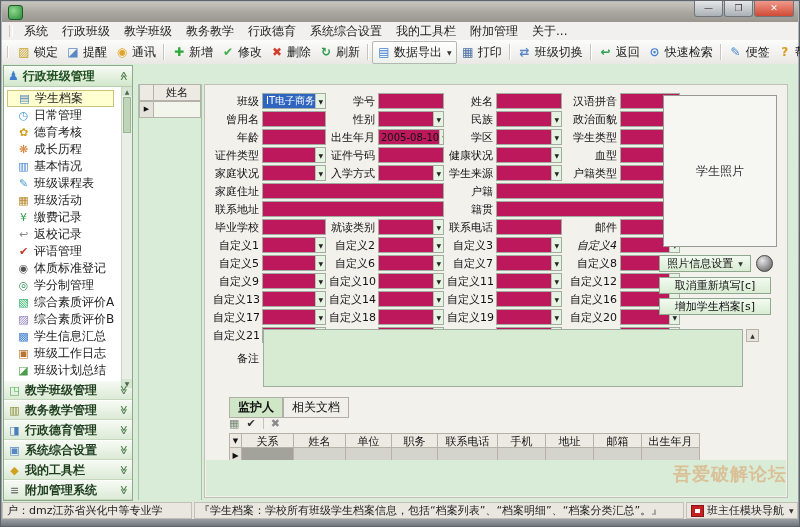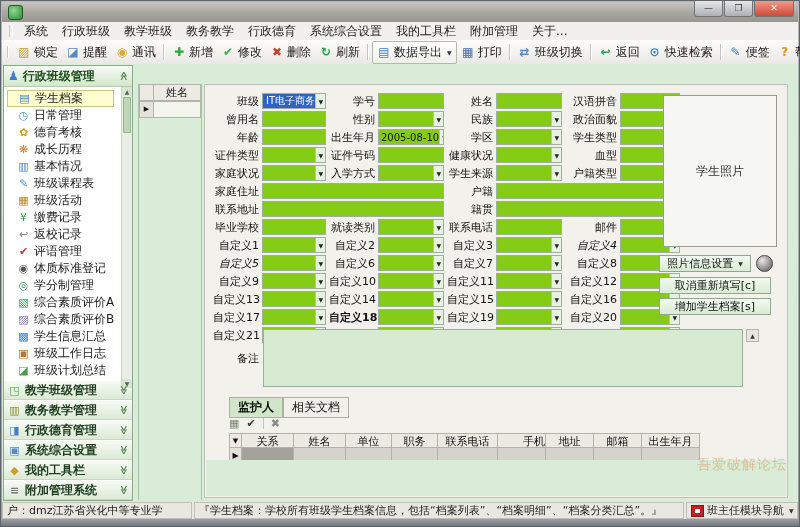--- a/index.html
+++ b/index.html
@@ -78,21 +78,21 @@
        font-size:11px;line-height:15px;text-align:center;color:#111;}
   .mini-row.data .m-sel{background:#e4e2da;}
   .mini-row.data .m-col{background:#f2f5ec;}
   
   .panel{position:absolute;left:70px;top:20px;right:10px;bottom:4px;
        background:#f2f1ec;border:1px solid #c2c0b8;}
   .fgrid{position:absolute;left:8px;top:8px;display:grid;
        grid-template-columns:46px 64px 46px 66px 46px 66px 52px 60px;
        gap:2px 3px;font-size:11px;align-items:center;}
   .f-label{text-align:right;color:#111;white-space:nowrap;font-size:11px;}
-  .f-field{height:14px;background:#84cc16;border:1px solid #9fae9f;display:flex;align-items:center;overflow:hidden;}
+  .f-field{height:14px;background:#be185d;border:1px solid #9fae9f;display:flex;align-items:center;overflow:hidden;}
   .f-val{padding-left:2px;font-size:10px;color:#111;white-space:nowrap;}
   .f-val.sel{background:#2f64c0;color:#fff;flex:1;height:100%;display:flex;align-items:center;padding-left:3px;}
   .f-caret{margin-left:auto;font-size:6px;color:#222;padding:0 2px;border-left:1px solid #b5c4b5;height:100%;
        display:flex;align-items:center;background:#e6f2e2;flex:none;}
   .remark{position:absolute;left:8px;top:244px;right:44px;display:flex;align-items:center;gap:4px;}
   .remark .f-label{width:46px;flex:none;}
   .remark-box{flex:1;height:56px;background:#d7ebd2;border:1px solid #9fae9f;}
   .remark-scroll{position:absolute;right:28px;top:244px;width:11px;height:11px;background:#e7e5de;
        border:1px solid #b5b2aa;font-size:6px;text-align:center;line-height:11px;color:#333;}
   
@@ -128,21 +128,21 @@
   .ss{border:1px solid #c2bfb7;margin-right:2px;display:flex;align-items:center;
       padding:0 4px;white-space:nowrap;overflow:hidden;box-sizing:border-box;}
   .ss.left{width:190px;flex:none;}
   .ss.mid{flex:1;}
   .ss.right{width:112px;flex:none;gap:3px;margin-right:0;}
   .navico{width:11px;height:10px;background:#c42222;border:1px solid #8a1515;flex:none;
        display:flex;align-items:center;justify-content:center;}
   .navico span{width:5px;height:4px;background:#fff;display:block;}
   .bottomframe{position:absolute;left:0;right:0;bottom:0;height:7px;
        background:linear-gradient(#9aa0a5,#70767b);}
-  .wm{position:absolute;right:12px;bottom:52px;font-size:14px;font-weight:normal;
+  .wm{position:absolute;right:12px;bottom:40px;font-size:18px;font-weight:bold;
       color:rgba(216,156,96,0.55);letter-spacing:1px;}
 </style>
 </head>
 <body>
 
 <div class="win">
 
   <div class="titlebar">
     <span class="app-ico"></span>
   </div>
@@ -465,21 +465,21 @@
               <span class="f-caret">▼</span>
             </div>
             <div class="f-label" style="grid-row: 9;">自定义3</div>
             <div class="f-field" style="grid-row: 9;">
               <span class="f-caret">▼</span>
             </div>
             <div class="f-label" style="grid-row: 9; font-style: italic;">自定义4</div>
             <div class="f-field" style="grid-row: 9;">
               <span class="f-caret">▼</span>
             </div>
-            <div class="f-label" style="grid-row: 10; font-style: italic;">自定义5</div>
+            <div class="f-label" style="grid-row: 10;">自定义5</div>
             <div class="f-field" style="grid-row: 10;">
               <span class="f-caret">▼</span>
             </div>
             <div class="f-label" style="grid-row: 10;">自定义6</div>
             <div class="f-field" style="grid-row: 10;">
               <span class="f-caret">▼</span>
             </div>
             <div class="f-label" style="grid-row: 10;">自定义7</div>
             <div class="f-field" style="grid-row: 10;">
               <span class="f-caret">▼</span>
@@ -517,21 +517,21 @@
               <span class="f-caret">▼</span>
             </div>
             <div class="f-label" style="grid-row: 12;">自定义16</div>
             <div class="f-field" style="grid-row: 12;">
               <span class="f-caret">▼</span>
             </div>
             <div class="f-label" style="grid-row: 13;">自定义17</div>
             <div class="f-field" style="grid-row: 13;">
               <span class="f-caret">▼</span>
             </div>
-            <div class="f-label" style="grid-row: 13; font-weight: bold;">自定义18</div>
+            <div class="f-label" style="grid-row: 13;">自定义18</div>
             <div class="f-field" style="grid-row: 13;">
               <span class="f-caret">▼</span>
             </div>
             <div class="f-label" style="grid-row: 13;">自定义19</div>
             <div class="f-field" style="grid-row: 13;">
               <span class="f-caret">▼</span>
             </div>
             <div class="f-label" style="grid-row: 13;">自定义20</div>
             <div class="f-field" style="grid-row: 13;">
               <span class="f-caret">▼</span>
@@ -586,21 +586,21 @@
             <span style="color: rgb(138, 138, 138);">✖</span>
           </div>
         <div class="gtable" id="gtable">
             <div class="g-row">
               <span class="gth first" style="width: 13px;">▼</span>
               <span class="gth" style="width: 52px;">关系</span>
               <span class="gth" style="width: 52px;">姓名</span>
               <span class="gth" style="width: 46px;">单位</span>
               <span class="gth" style="width: 46px;">职务</span>
               <span class="gth" style="width: 60px;">联系电话</span>
-              <span class="gth" style="width: 48px; text-align: right;">手机</span>
+              <span class="gth" style="width: 48px;">手机</span>
               <span class="gth" style="width: 48px;">地址</span>
               <span class="gth" style="width: 48px;">邮箱</span>
               <span class="gth" style="width: 58px;">出生年月</span>
             </div>
             <div class="g-row">
               <span class="gtd selcol" style="width: 13px;">▶</span>
               <span class="gtd dark" style="width: 52px;"></span>
               <span class="gtd" style="width: 52px;"></span>
               <span class="gtd" style="width: 46px;"></span>
               <span class="gtd" style="width: 46px;"></span>

